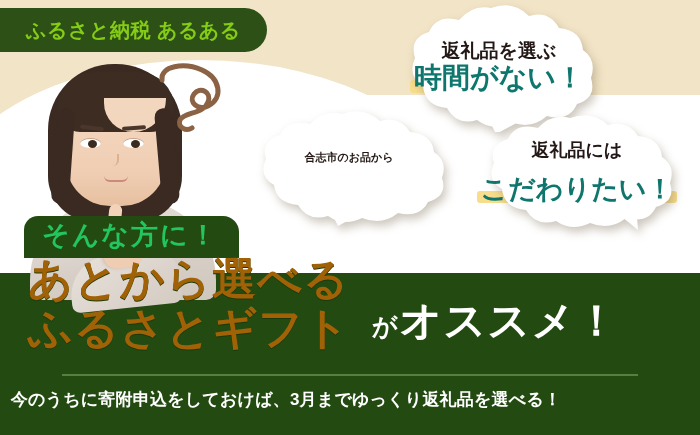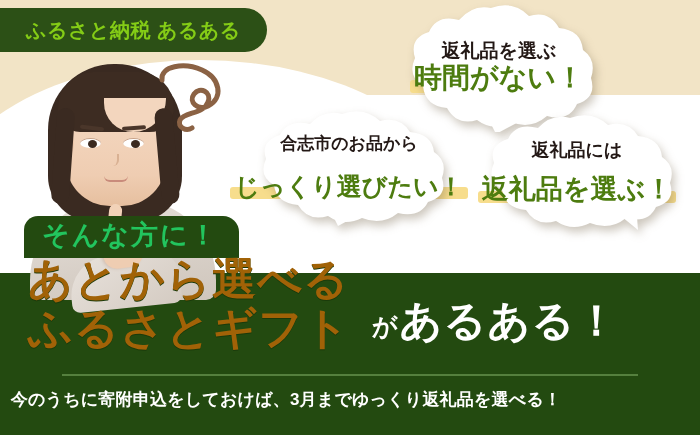--- a/index.html
+++ b/index.html
@@ -148,34 +148,34 @@
     position:absolute; left:0; right:0; top:0;
     display:flex; flex-direction:column; align-items:center;
     justify-content:center; height:100%;
     pointer-events:none;
   }
   .b-line1{
     color:#231815; font-weight:bold; line-height:1.15;
     white-space:nowrap;
   }
   .b-line2{
-    color:#4d7c0f; font-weight:bold; line-height:1.1;
+    color:#0f766e; font-weight:bold; line-height:1.1;
     white-space:nowrap; position:relative; display:inline-block;
   }
   .b-line2 .hl{
     position:absolute; left:-4px; right:-4px; bottom:1px; height:42%;
     background:#F7DD8C; border-radius:3px; z-index:-1;
   }
 
   #bubble-time   { left:388px; top:2px;  width:222px; height:130px; }
   #bubble-time .b-line1{ font-size:19px; margin-bottom:1px; }
   #bubble-time .b-line2{ font-size:28px; }
 
   #bubble-kourushi{ left:236px; top:108px; width:226px; height:118px; }
-  #bubble-kourushi .b-line1{ font-size:17px; margin-bottom:19px; }
+  #bubble-kourushi .b-line1{ font-size:11px; margin-bottom:19px; }
   #bubble-kourushi .b-line2{ font-size:25px; }
 
   #bubble-kodawari{ left:466px; top:112px; width:222px; height:120px; }
   #bubble-kodawari .b-line1{ font-size:18px; margin-bottom:14px; }
   #bubble-kodawari .b-line2{ font-size:27px; }
 
   
   .green-band{
     position:absolute; left:0; top:273px; width:700px; height:162px;
     background:#234A10;
@@ -299,60 +299,56 @@
       <g fill="#FFFFFF">
         <path d="M106 6 q22-8 38 7 q20-5 30 11 q22 2 24 20 q14 9 8 26
                  q6 18-14 24 q-8 16-30 11 q-16 13-36 5 q-18 9-34-2
                  q-20 6-30-11 q-22-2-24-20 q-16-9-8-26 q-6-18 14-24
                  q8-16 30-11 q14-15 32-10 z"></path>
         <path d="M92 98 l10 20 l26 -14 z"></path>
       </g>
     </svg>
     <div class="btxt">
       <span class="b-line1">合志市のお品から</span>
-      <span class="b-line2">
-        <span class="hl"></span>
-        <span>じっくり選びたい！</span>
-      </span>
     </div>
   </div>
 
   <div class="bubble" id="bubble-kodawari">
     <svg class="cloud" width="222" height="120" viewBox="0 0 222 120">
       <g fill="#FFFFFF">
         <path d="M104 6 q22-8 38 7 q20-5 30 11 q22 2 24 21 q14 9 8 26
                  q6 18-14 24 q-8 17-30 11 q-16 13-36 5 q-18 9-34-2
                  q-20 6-30-11 q-22-2-24-21 q-16-9-8-26 q-6-18 14-24
                  q8-17 30-11 q14-15 32-10 z"></path>
         <path d="M150 100 l22 18 l-2 -26 z"></path>
       </g>
     </svg>
     <div class="btxt">
       <span class="b-line1">返礼品には</span>
       <span class="b-line2">
         <span class="hl"></span>
-        <span>返礼品を選ぶ！</span>
+        <span>こだわりたい！</span>
       </span>
     </div>
   </div>
 
   <div class="green-band"></div>
 
   <div class="sonna-blob">
     <span class="sonna-label">そんな方に！</span>
   </div>
 
   <div class="headline">
     <div class="hl-row r1">あとから選べる</div>
     <div class="hl-row r2">ふるさとギフト</div>
   </div>
 
   <div class="osusume">
     <span class="osu-ga">が</span>
-    <span class="osu-main">あるある！</span>
+    <span class="osu-main">オススメ！</span>
   </div>
 
   <div class="divider"></div>
 
   <div class="footnote">
     <span class="footnote-label">今のうちに寄附申込をしておけば、3月までゆっくり返礼品を選べる！</span>
   </div>
 
 </div>
 

